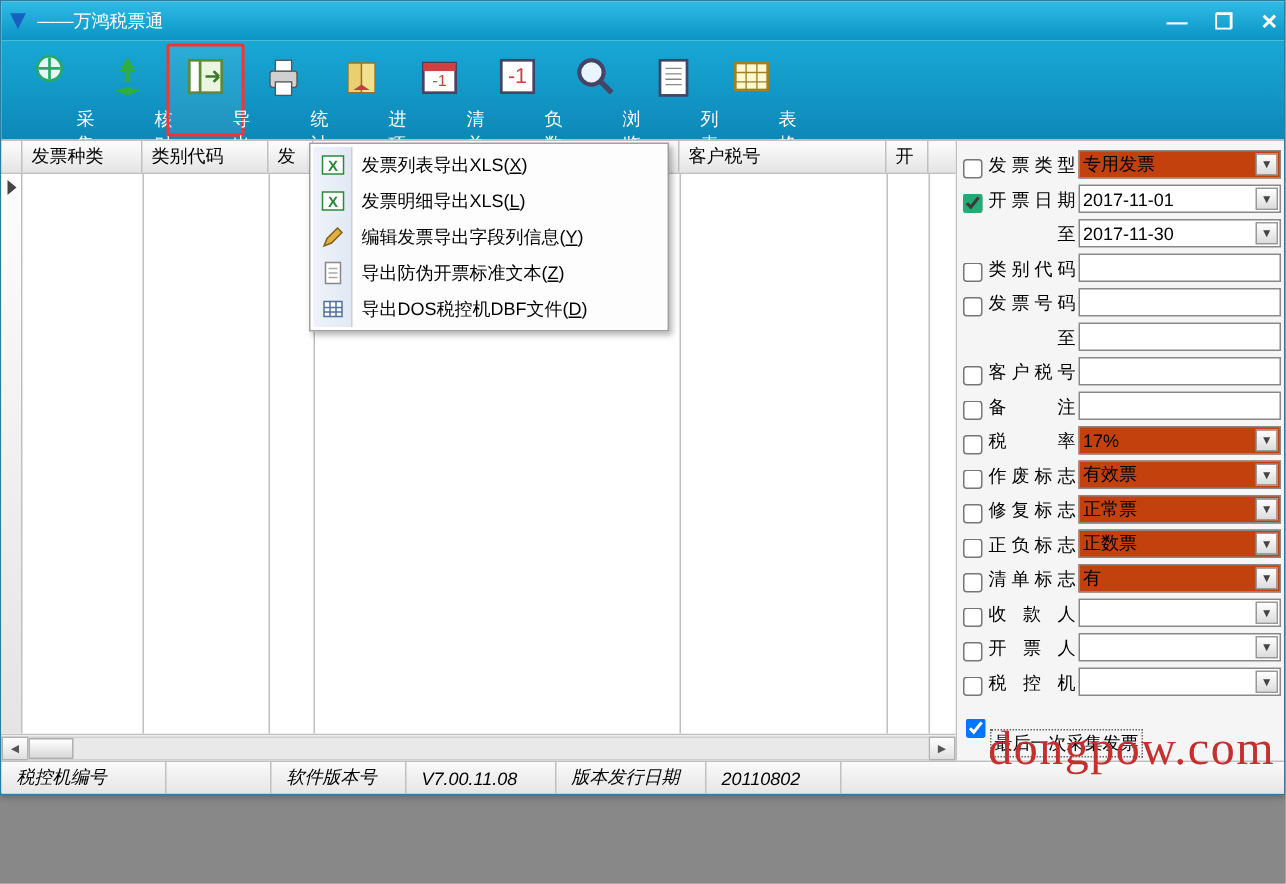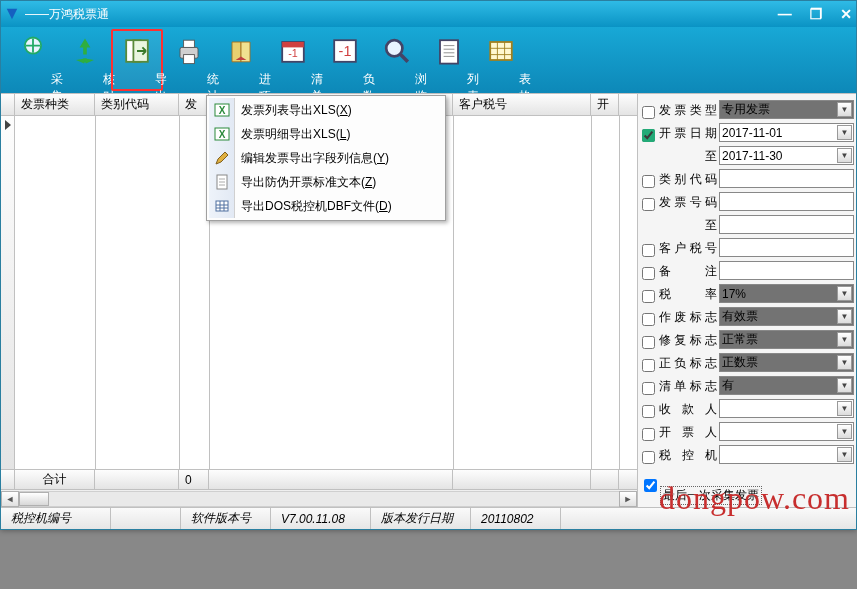--- a/index.html
+++ b/index.html
@@ -46,21 +46,21 @@
   .gridfoot .gh{background:transparent;}
   .hscroll{height:18px;display:flex;align-items:center;background:#efefef;border-top:1px solid var(--grid-border);}
   .hscroll .sbtn{width:18px;height:16px;border:1px solid #b0b0b0;background:linear-gradient(#fff,#e0e0e0);font-size:9px;display:flex;align-items:center;justify-content:center;color:#555;}
   .hscroll .track{flex:1;height:16px;background:#e9e9e9;border-top:1px solid #cfcfcf;border-bottom:1px solid #cfcfcf;position:relative;}
   .hscroll .thumb{position:absolute;left:0;top:0;bottom:0;width:30px;background:linear-gradient(#fff,#d8d8d8);border:1px solid #b0b0b0;}
   
   .filters{width:218px;background:var(--panel-bg);display:flex;flex-direction:column;padding:2px;font-size:12px;overflow:hidden;}
   .frow{display:flex;align-items:flex-end;height:23px;gap:2px;}
   .frow input[type=checkbox]{margin:0 2px 0 2px;accent-color:#2a7;width:13px;height:13px;}
   .frow .flabel{width:58px;text-align:justify;text-align-last:justify;}
-  .frow .fval{flex:1;height:19px;border:1px solid #888;background:#737373;font-size:12px;padding:0 2px;display:flex;align-items:center;}
+  .frow .fval{flex:1;height:19px;border:1px solid #888;background:#c2410c;font-size:12px;padding:0 2px;display:flex;align-items:center;}
   .frow .fval.white{background:#fff;}
   .frow .fval.combo{justify-content:space-between;}
   .frow .fval .caret{width:15px;height:15px;border:1px solid #999;background:linear-gradient(#fff,#dcdcdc);display:flex;align-items:center;justify-content:center;font-size:8px;color:#444;margin-right:-1px;}
   .frow.nolabel .flabel{text-align:right;text-align-last:right;}
   .lastchk{margin-top:2px;display:flex;align-items:center;font-size:12px;}
   .lastchk span.box{border:1px dotted #666;padding:0 2px;margin-top:20px;}
   
   .status{height:22px;display:flex;align-items:center;background:linear-gradient(#fafafa,#e6e6e6);border-top:1px solid var(--grid-border);font-size:12px;}
   .status .cell{padding:0 10px;border-right:1px solid var(--grid-border);height:100%;display:flex;align-items:center;font-style:italic;}
   
@@ -204,29 +204,20 @@
         </div>
         <div class="gridcols" id="gridcols">
             <div class="vline" style="left: 80px;"></div>
             <div class="vline" style="left: 164px;"></div>
             <div class="vline" style="left: 194px;"></div>
             <div class="vline" style="left: 438px;"></div>
             <div class="vline" style="left: 576px;"></div>
             <div class="vline" style="left: 604px;"></div>
           </div>
       </div>
-      <div class="gridfoot" id="gridfoot">
-        <div class="gh gh0"></div>
-      <div class="gh" style="width: 80px; justify-content: center;">合计</div>
-          <div class="gh" style="width: 84px;"></div>
-          <div class="gh" style="width: 30px;">0</div>
-          <div class="gh" style="width: 244px;"></div>
-          <div class="gh" style="width: 138px;"></div>
-          <div class="gh" style="width: 28px;"></div>
-        </div>
       <div class="hscroll">
         <div class="sbtn">◄</div>
         <div class="track">
             <div class="thumb"></div>
           </div>
         <div class="sbtn">►</div>
       </div>
     </div>
 
     <div class="filters" id="filters">

